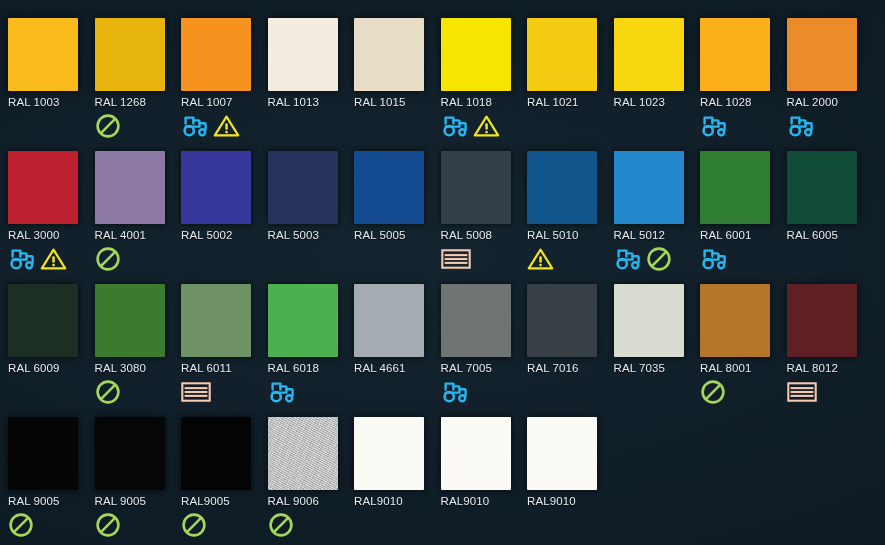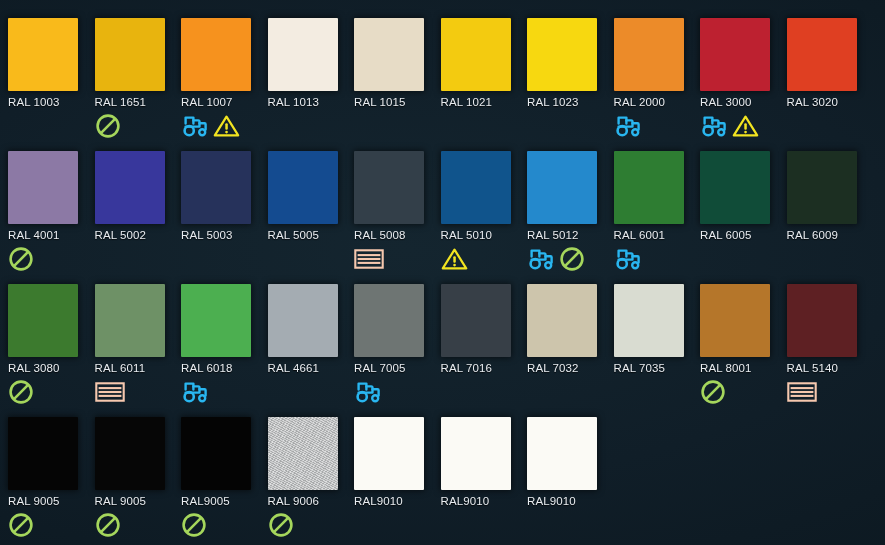--- a/index.html
+++ b/index.html
@@ -86,21 +86,21 @@
 
 <div id="chart">
   <div class="grid">
       <div class="cell">
         <div class="swatch" style="background-color: rgb(249, 186, 27);"></div>
         <div class="label">RAL 1003</div>
         <div class="icons"></div>
       </div>
       <div class="cell">
         <div class="swatch" style="background-color: rgb(232, 180, 14);"></div>
-        <div class="label">RAL 1651</div>
+        <div class="label">RAL 1268</div>
         <div class="icons">
           <span class="icon">
             <svg width="26" height="26" viewBox="0 0 26 26" aria-hidden="true">
               <circle cx="13" cy="13" r="10.4" fill="none" stroke="#a5d65c" stroke-width="2.6"></circle>
               <line x1="6.2" y1="19.8" x2="19.8" y2="6.2" stroke="#a5d65c" stroke-width="2.6" stroke-linecap="round"></line>
             </svg>
           </span>
         </div>
       </div>
       <div class="cell">
@@ -131,49 +131,22 @@
         <div class="swatch" style="background-color: rgb(243, 236, 225);"></div>
         <div class="label">RAL 1013</div>
         <div class="icons"></div>
       </div>
       <div class="cell">
         <div class="swatch" style="background-color: rgb(231, 220, 198);"></div>
         <div class="label">RAL 1015</div>
         <div class="icons"></div>
       </div>
       <div class="cell">
-        <div class="swatch" style="background-color: rgb(243, 203, 16);"></div>
-        <div class="label">RAL 1021</div>
-        <div class="icons"></div>
-      </div>
-      <div class="cell">
-        <div class="swatch" style="background-color: rgb(247, 216, 16);"></div>
-        <div class="label">RAL 1023</div>
-        <div class="icons"></div>
-      </div>
-      <div class="cell">
-        <div class="swatch" style="background-color: rgb(236, 139, 41);"></div>
-        <div class="label">RAL 2000</div>
-        <div class="icons">
-          <span class="icon">
-            <svg width="30" height="24" viewBox="0 0 30 24" aria-hidden="true">
-              <g fill="none" stroke="#29b6f0" stroke-width="2.4" stroke-linejoin="round" stroke-linecap="round">
-                <path d="M4.6 9.6 V3.6 H12.4 V9.6"></path>
-                <path d="M12.4 6.4 H17.2 a1.3 1.3 0 0 1 1.3 1.3 V12.6 H4.6"></path>
-                <path d="M18.5 9.3 H23.6 a1 1 0 0 1 1 1 V15.6"></path>
-              </g>
-              <circle cx="8.2" cy="16.7" r="4.6" fill="none" stroke="#29b6f0" stroke-width="2.6"></circle>
-              <circle cx="21.2" cy="18.3" r="3.0" fill="none" stroke="#29b6f0" stroke-width="2.4"></circle>
-            </svg>
-          </span>
-        </div>
-      </div>
-      <div class="cell">
-        <div class="swatch" style="background-color: rgb(189, 33, 48);"></div>
-        <div class="label">RAL 3000</div>
+        <div class="swatch" style="background-color: rgb(247, 228, 0);"></div>
+        <div class="label">RAL 1018</div>
         <div class="icons">
           <span class="icon">
             <svg width="30" height="24" viewBox="0 0 30 24" aria-hidden="true">
               <g fill="none" stroke="#29b6f0" stroke-width="2.4" stroke-linejoin="round" stroke-linecap="round">
                 <path d="M4.6 9.6 V3.6 H12.4 V9.6"></path>
                 <path d="M12.4 6.4 H17.2 a1.3 1.3 0 0 1 1.3 1.3 V12.6 H4.6"></path>
                 <path d="M18.5 9.3 H23.6 a1 1 0 0 1 1 1 V15.6"></path>
               </g>
               <circle cx="8.2" cy="16.7" r="4.6" fill="none" stroke="#29b6f0" stroke-width="2.6"></circle>
               <circle cx="21.2" cy="18.3" r="3.0" fill="none" stroke="#29b6f0" stroke-width="2.4"></circle>
@@ -182,23 +155,86 @@
           <span class="icon">
             <svg width="27" height="24" viewBox="0 0 27 24" aria-hidden="true">
               <path d="M13.5 2.6 L25.2 21.4 H1.8 Z" fill="none" stroke="#f2e421" stroke-width="2.2" stroke-linejoin="round"></path>
               <rect x="12.3" y="9.2" width="2.5" height="6.6" rx="1.1" fill="#f2e421"></rect>
               <circle cx="13.55" cy="18.1" r="1.35" fill="#f2e421"></circle>
             </svg>
           </span>
         </div>
       </div>
       <div class="cell">
-        <div class="swatch" style="background-color: rgb(223, 63, 34);"></div>
-        <div class="label">RAL 3020</div>
-        <div class="icons"></div>
+        <div class="swatch" style="background-color: rgb(243, 203, 16);"></div>
+        <div class="label">RAL 1021</div>
+        <div class="icons"></div>
+      </div>
+      <div class="cell">
+        <div class="swatch" style="background-color: rgb(247, 216, 16);"></div>
+        <div class="label">RAL 1023</div>
+        <div class="icons"></div>
+      </div>
+      <div class="cell">
+        <div class="swatch" style="background-color: rgb(251, 176, 27);"></div>
+        <div class="label">RAL 1028</div>
+        <div class="icons">
+          <span class="icon">
+            <svg width="30" height="24" viewBox="0 0 30 24" aria-hidden="true">
+              <g fill="none" stroke="#29b6f0" stroke-width="2.4" stroke-linejoin="round" stroke-linecap="round">
+                <path d="M4.6 9.6 V3.6 H12.4 V9.6"></path>
+                <path d="M12.4 6.4 H17.2 a1.3 1.3 0 0 1 1.3 1.3 V12.6 H4.6"></path>
+                <path d="M18.5 9.3 H23.6 a1 1 0 0 1 1 1 V15.6"></path>
+              </g>
+              <circle cx="8.2" cy="16.7" r="4.6" fill="none" stroke="#29b6f0" stroke-width="2.6"></circle>
+              <circle cx="21.2" cy="18.3" r="3.0" fill="none" stroke="#29b6f0" stroke-width="2.4"></circle>
+            </svg>
+          </span>
+        </div>
+      </div>
+      <div class="cell">
+        <div class="swatch" style="background-color: rgb(236, 139, 41);"></div>
+        <div class="label">RAL 2000</div>
+        <div class="icons">
+          <span class="icon">
+            <svg width="30" height="24" viewBox="0 0 30 24" aria-hidden="true">
+              <g fill="none" stroke="#29b6f0" stroke-width="2.4" stroke-linejoin="round" stroke-linecap="round">
+                <path d="M4.6 9.6 V3.6 H12.4 V9.6"></path>
+                <path d="M12.4 6.4 H17.2 a1.3 1.3 0 0 1 1.3 1.3 V12.6 H4.6"></path>
+                <path d="M18.5 9.3 H23.6 a1 1 0 0 1 1 1 V15.6"></path>
+              </g>
+              <circle cx="8.2" cy="16.7" r="4.6" fill="none" stroke="#29b6f0" stroke-width="2.6"></circle>
+              <circle cx="21.2" cy="18.3" r="3.0" fill="none" stroke="#29b6f0" stroke-width="2.4"></circle>
+            </svg>
+          </span>
+        </div>
+      </div>
+      <div class="cell">
+        <div class="swatch" style="background-color: rgb(189, 33, 48);"></div>
+        <div class="label">RAL 3000</div>
+        <div class="icons">
+          <span class="icon">
+            <svg width="30" height="24" viewBox="0 0 30 24" aria-hidden="true">
+              <g fill="none" stroke="#29b6f0" stroke-width="2.4" stroke-linejoin="round" stroke-linecap="round">
+                <path d="M4.6 9.6 V3.6 H12.4 V9.6"></path>
+                <path d="M12.4 6.4 H17.2 a1.3 1.3 0 0 1 1.3 1.3 V12.6 H4.6"></path>
+                <path d="M18.5 9.3 H23.6 a1 1 0 0 1 1 1 V15.6"></path>
+              </g>
+              <circle cx="8.2" cy="16.7" r="4.6" fill="none" stroke="#29b6f0" stroke-width="2.6"></circle>
+              <circle cx="21.2" cy="18.3" r="3.0" fill="none" stroke="#29b6f0" stroke-width="2.4"></circle>
+            </svg>
+          </span>
+          <span class="icon">
+            <svg width="27" height="24" viewBox="0 0 27 24" aria-hidden="true">
+              <path d="M13.5 2.6 L25.2 21.4 H1.8 Z" fill="none" stroke="#f2e421" stroke-width="2.2" stroke-linejoin="round"></path>
+              <rect x="12.3" y="9.2" width="2.5" height="6.6" rx="1.1" fill="#f2e421"></rect>
+              <circle cx="13.55" cy="18.1" r="1.35" fill="#f2e421"></circle>
+            </svg>
+          </span>
+        </div>
       </div>
       <div class="cell">
         <div class="swatch" style="background-color: rgb(140, 121, 165);"></div>
         <div class="label">RAL 4001</div>
         <div class="icons">
           <span class="icon">
             <svg width="26" height="26" viewBox="0 0 26 26" aria-hidden="true">
               <circle cx="13" cy="13" r="10.4" fill="none" stroke="#a5d65c" stroke-width="2.6"></circle>
               <line x1="6.2" y1="19.8" x2="19.8" y2="6.2" stroke="#a5d65c" stroke-width="2.6" stroke-linecap="round"></line>
             </svg>
@@ -361,44 +397,39 @@
             </svg>
           </span>
         </div>
       </div>
       <div class="cell">
         <div class="swatch" style="background-color: rgb(55, 63, 71);"></div>
         <div class="label">RAL 7016</div>
         <div class="icons"></div>
       </div>
       <div class="cell">
-        <div class="swatch" style="background-color: rgb(205, 197, 172);"></div>
-        <div class="label">RAL 7032</div>
-        <div class="icons"></div>
-      </div>
-      <div class="cell">
         <div class="swatch" style="background-color: rgb(217, 220, 209);"></div>
         <div class="label">RAL 7035</div>
         <div class="icons"></div>
       </div>
       <div class="cell">
         <div class="swatch" style="background-color: rgb(181, 118, 42);"></div>
         <div class="label">RAL 8001</div>
         <div class="icons">
           <span class="icon">
             <svg width="26" height="26" viewBox="0 0 26 26" aria-hidden="true">
               <circle cx="13" cy="13" r="10.4" fill="none" stroke="#a5d65c" stroke-width="2.6"></circle>
               <line x1="6.2" y1="19.8" x2="19.8" y2="6.2" stroke="#a5d65c" stroke-width="2.6" stroke-linecap="round"></line>
             </svg>
           </span>
         </div>
       </div>
       <div class="cell">
         <div class="swatch" style="background-color: rgb(94, 32, 35);"></div>
-        <div class="label">RAL 5140</div>
+        <div class="label">RAL 8012</div>
         <div class="icons">
           <span class="icon">
             <svg width="30" height="22" viewBox="0 0 30 22" aria-hidden="true">
               <rect x="1.3" y="2.3" width="27.4" height="17.4" fill="none" stroke="#f6c8ae" stroke-width="2.1"></rect>
               <line x1="3.6" y1="7.1" x2="26.4" y2="7.1" stroke="#f6c8ae" stroke-width="2.1"></line>
               <line x1="3.6" y1="11.0" x2="26.4" y2="11.0" stroke="#f6c8ae" stroke-width="2.1"></line>
               <line x1="3.6" y1="14.9" x2="26.4" y2="14.9" stroke="#f6c8ae" stroke-width="2.1"></line>
             </svg>
           </span>
         </div>

